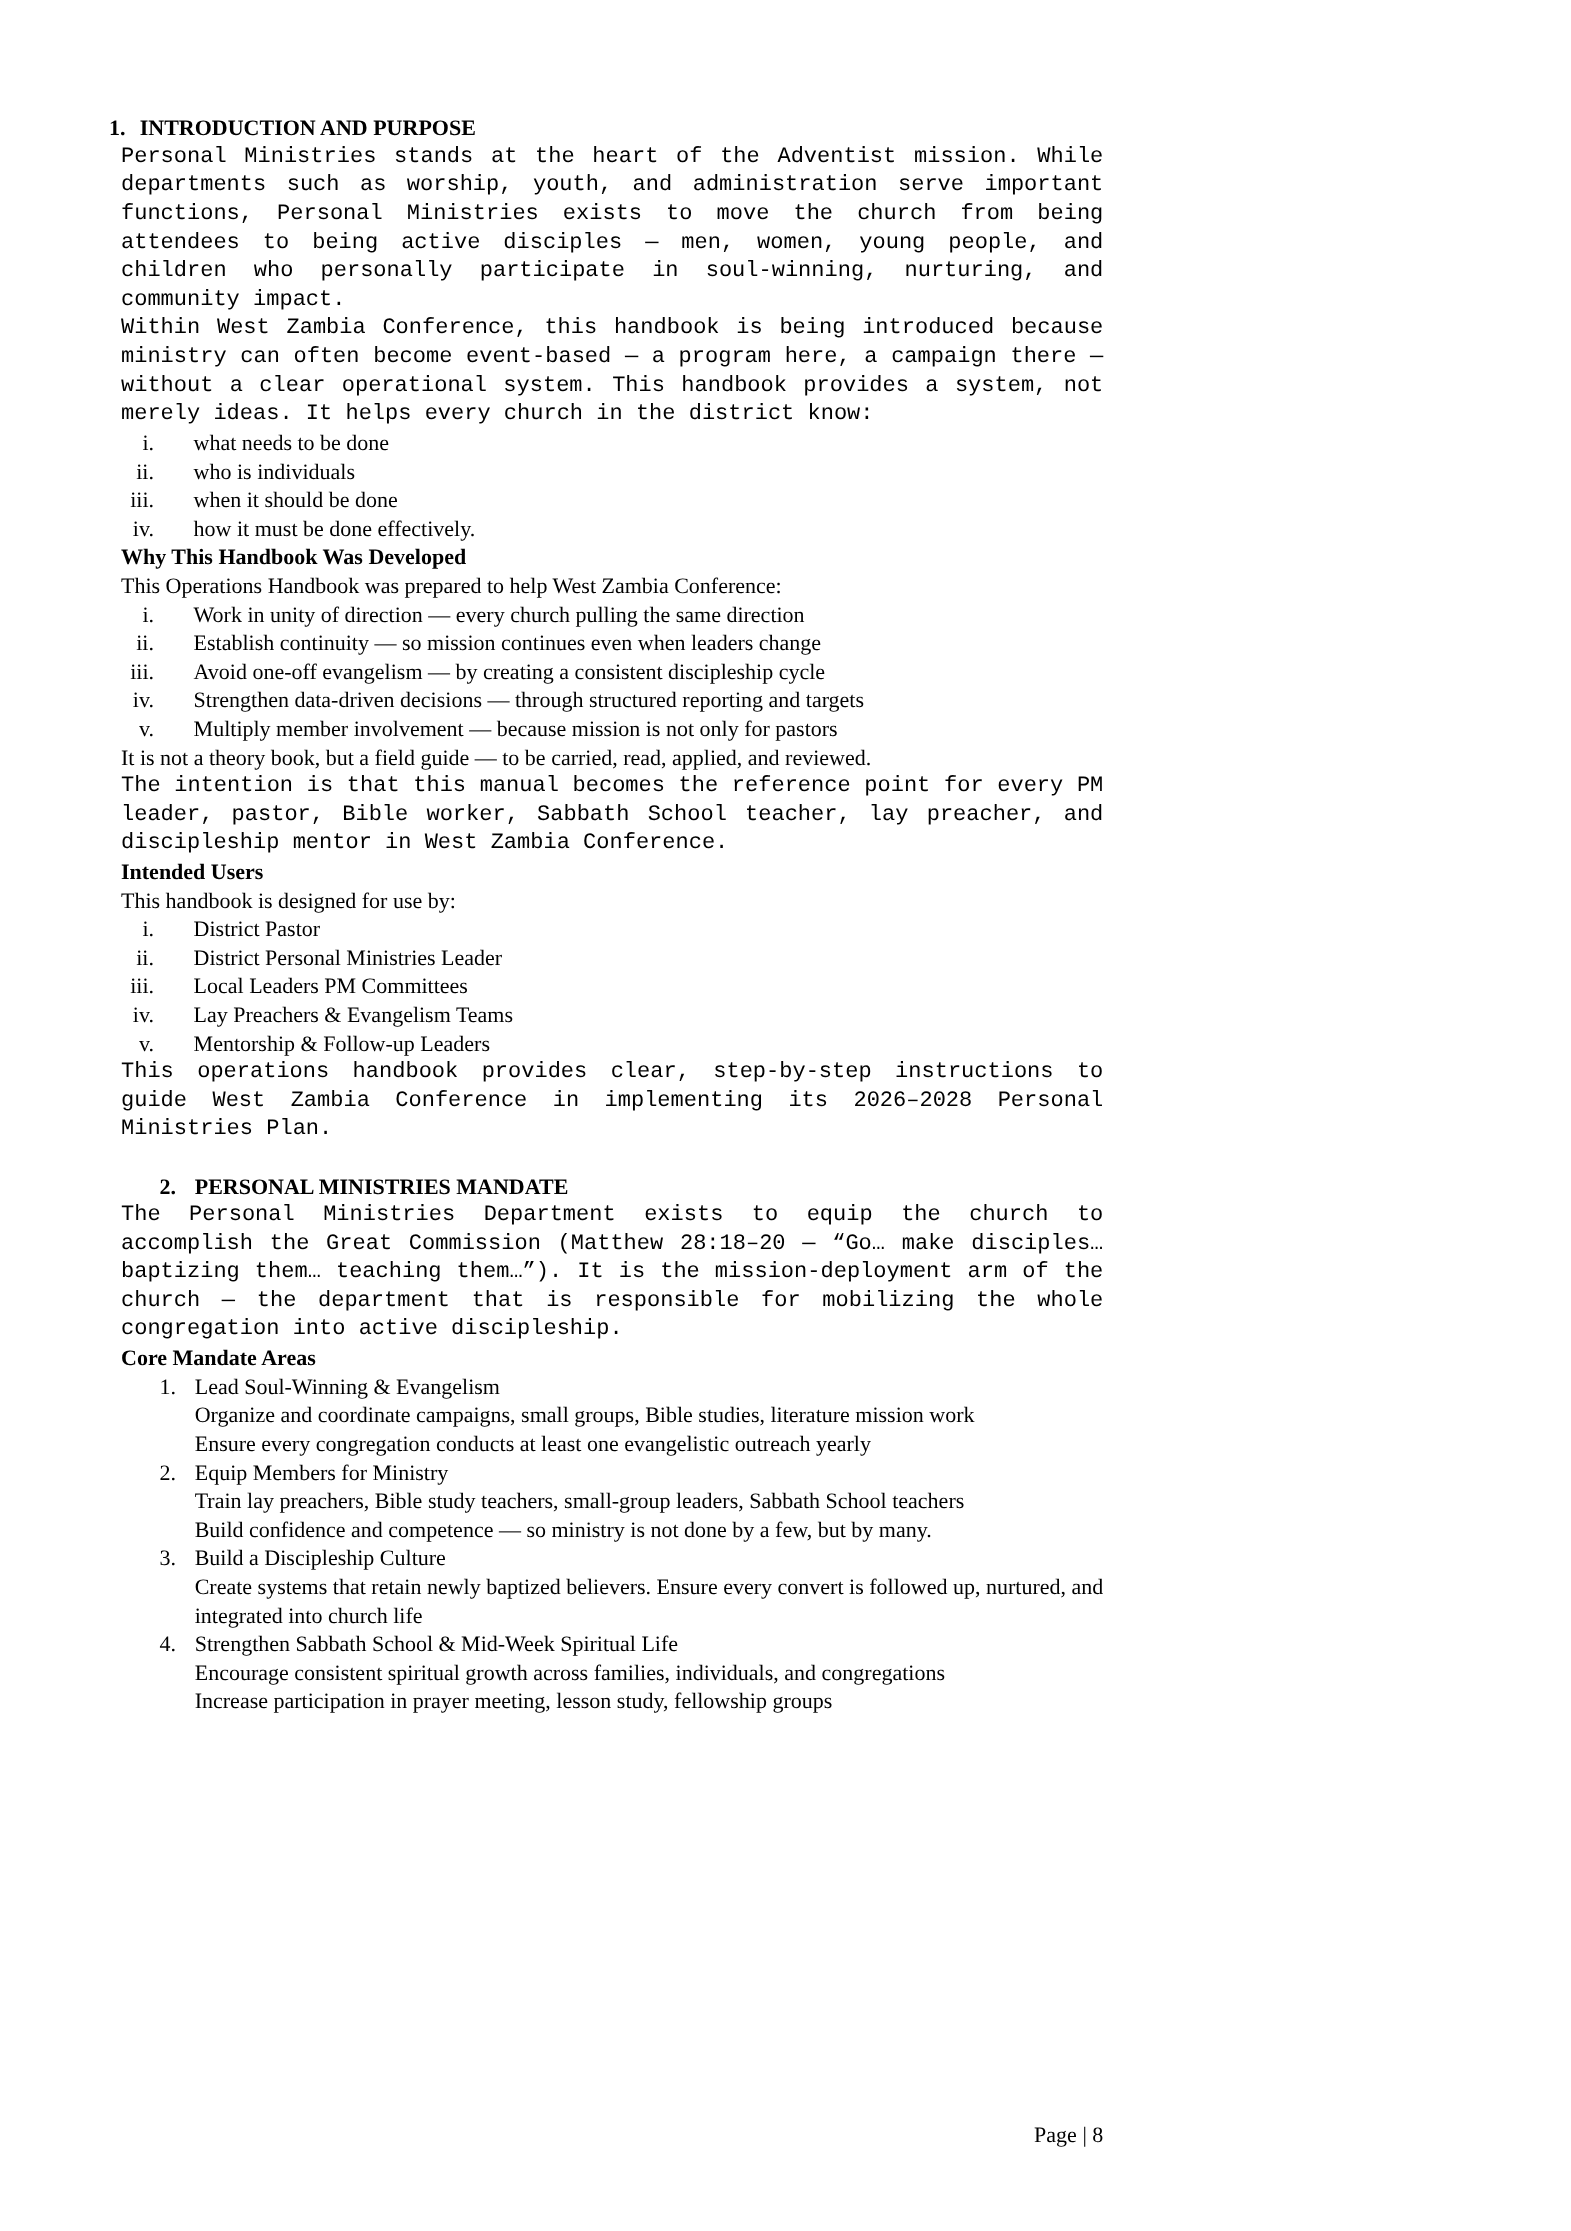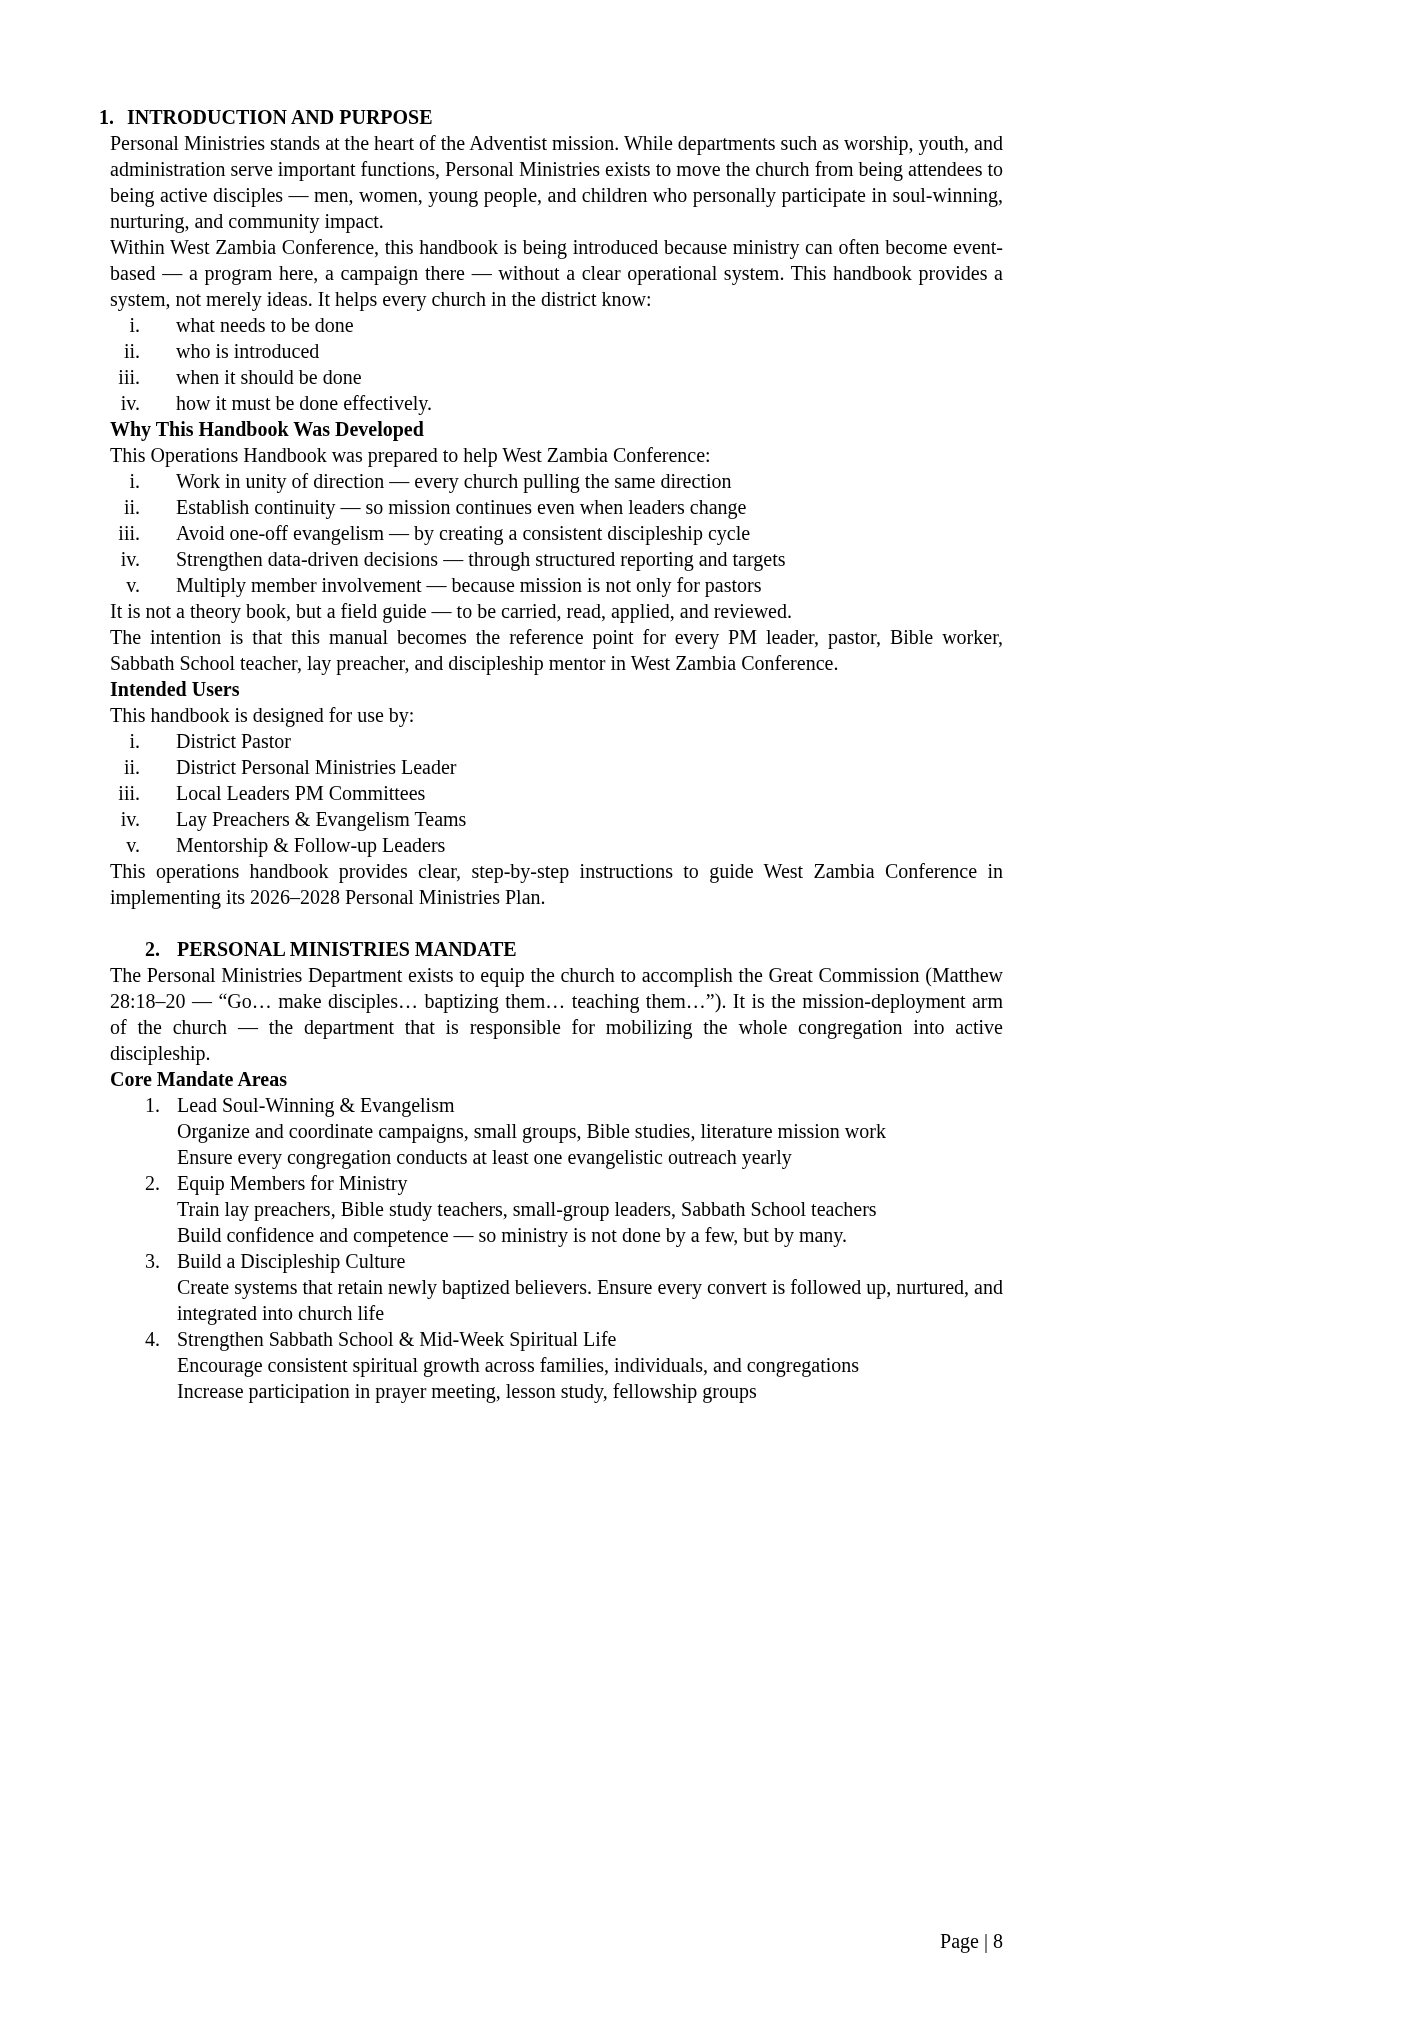--- a/index.html
+++ b/index.html
@@ -14,21 +14,21 @@
     line-height: 26px;
     color: #000000;
   }
   .page { position: absolute; inset: 0; background: #ffffff; }
   .content {
     position: absolute;
     left: 110px;
     top: 104px;
     width: 893px;
   }
-  p.just { text-align: justify; }
+  p.just { text-align: justify; font-family: Liberation Mono, monospace; }
   
   .h1 { display: flex; font-weight: bold; margin-left: -11px; }
   .h1 .num { flex: none; width: 28px; }
   
   .h2 { display: flex; font-weight: bold; margin-left: 35px; }
   .h2 .num { flex: none; width: 32px; }
   .subhead { font-weight: bold; }
   
   .ri { display: flex; }
   .ri .num { flex: none; width: 30px; text-align: right; }
@@ -60,21 +60,21 @@
 
     <p class="just">Personal Ministries stands at the heart of the Adventist mission. While departments such as worship, youth, and administration serve important functions, Personal Ministries exists to move the church from being attendees to being active disciples — men, women, young people, and children who personally participate in soul-winning, nurturing, and community impact.</p>
     <p class="just">Within West Zambia Conference, this handbook is being introduced because ministry can often become event-based — a program here, a campaign there — without a clear operational system. This handbook provides a system, not merely ideas. It helps every church in the district know:</p>
 
     <div class="ri">
       <span class="num">i.</span>
       <span class="txt">what needs to be done</span>
     </div>
     <div class="ri">
       <span class="num">ii.</span>
-      <span class="txt">who is introduced</span>
+      <span class="txt">who is individuals</span>
     </div>
     <div class="ri">
       <span class="num">iii.</span>
       <span class="txt">when it should be done</span>
     </div>
     <div class="ri">
       <span class="num">iv.</span>
       <span class="txt">how it must be done effectively.</span>
     </div>
 

